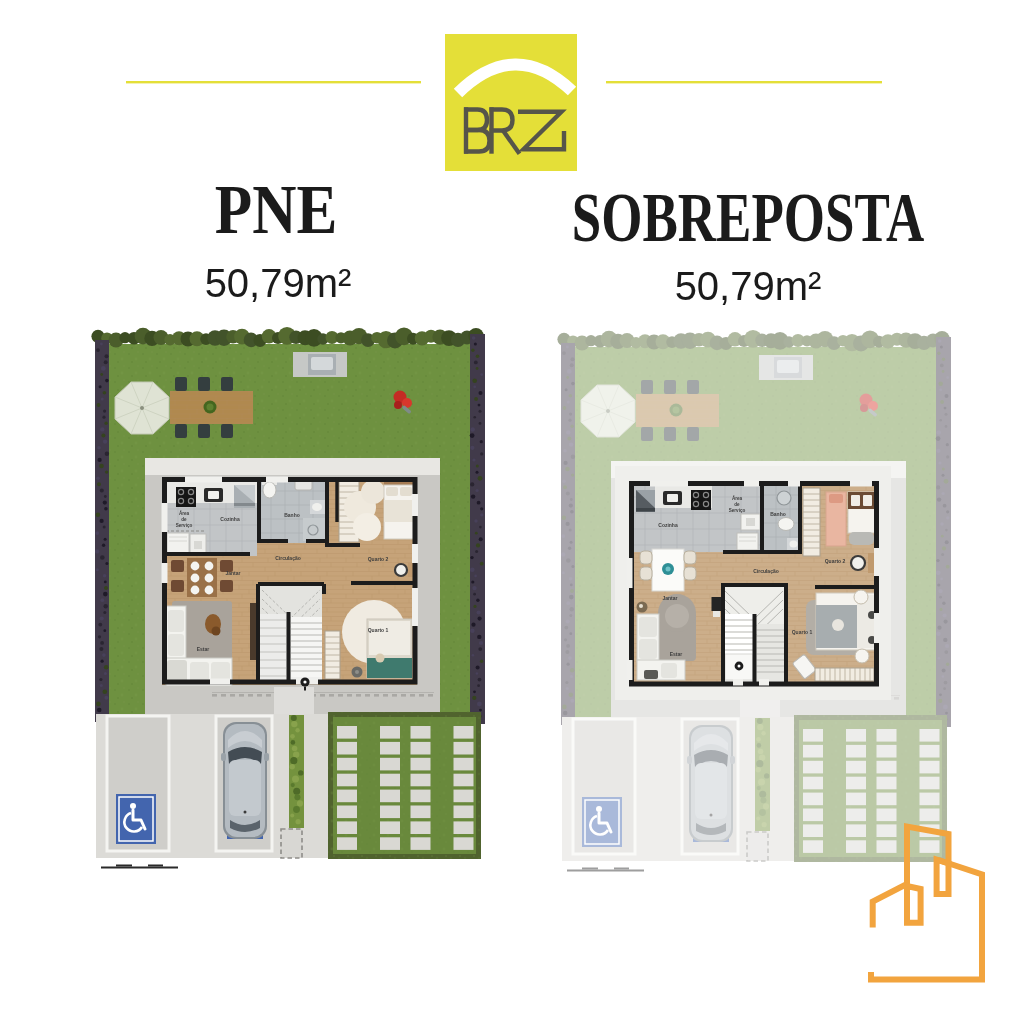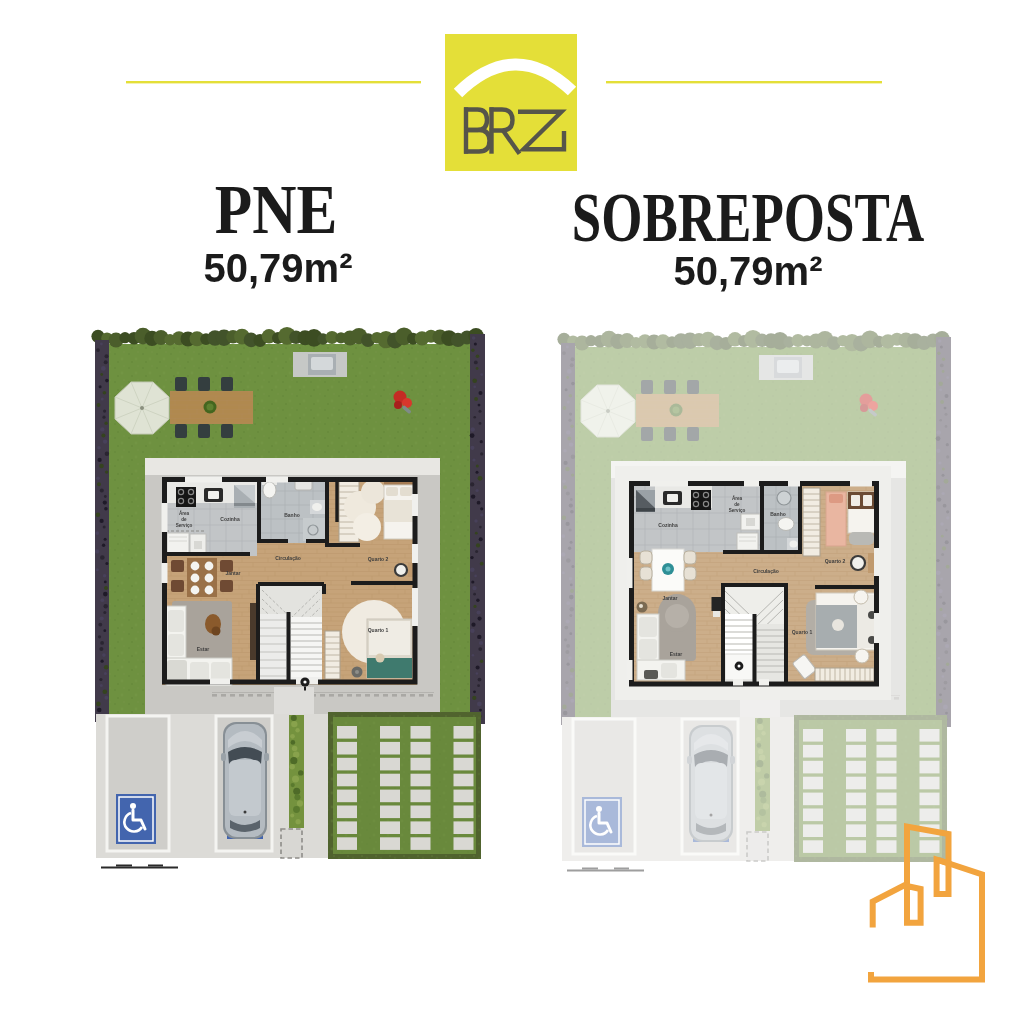--- a/index.html
+++ b/index.html
@@ -1,19 +1,19 @@
 <!DOCTYPE html>
 <html><head>
 <meta charset="utf-8">
 <style>
 html,body { margin:0; padding:0; background:#ffffff; }
 .page { position:relative; width:1024px; height:1024px; background:#ffffff; overflow:hidden; font-family:"Liberation Sans", sans-serif;padding-left:20px; }
 .hdr { position:absolute; text-align:center; color:#1b1b1b; }
 .t1 { font-family:"Liberation Serif", serif; font-weight:bold; font-size:70px; line-height:1; }
-.t2 { font-family:"Liberation Sans", sans-serif; font-weight:bold; font-size:40px; line-height:1; }
+.t2 { font-family:"Liberation Sans", sans-serif; font-weight:normal; font-size:40px; line-height:1;margin-top:15px; }
 .t3 { font-family:"Liberation Sans", sans-serif; font-weight:bold; font-size:16px; line-height:1; }
 </style>
 </head>
 <body>
 <div class="page">
 
 <div class="hdr t1" style="left:96px; top:175px; width:360px; transform:scaleX(0.875);">PNE</div>
 
 <div class="hdr t2" style="left:98px; top:248px; width:360px;">50,79m²</div>
 

